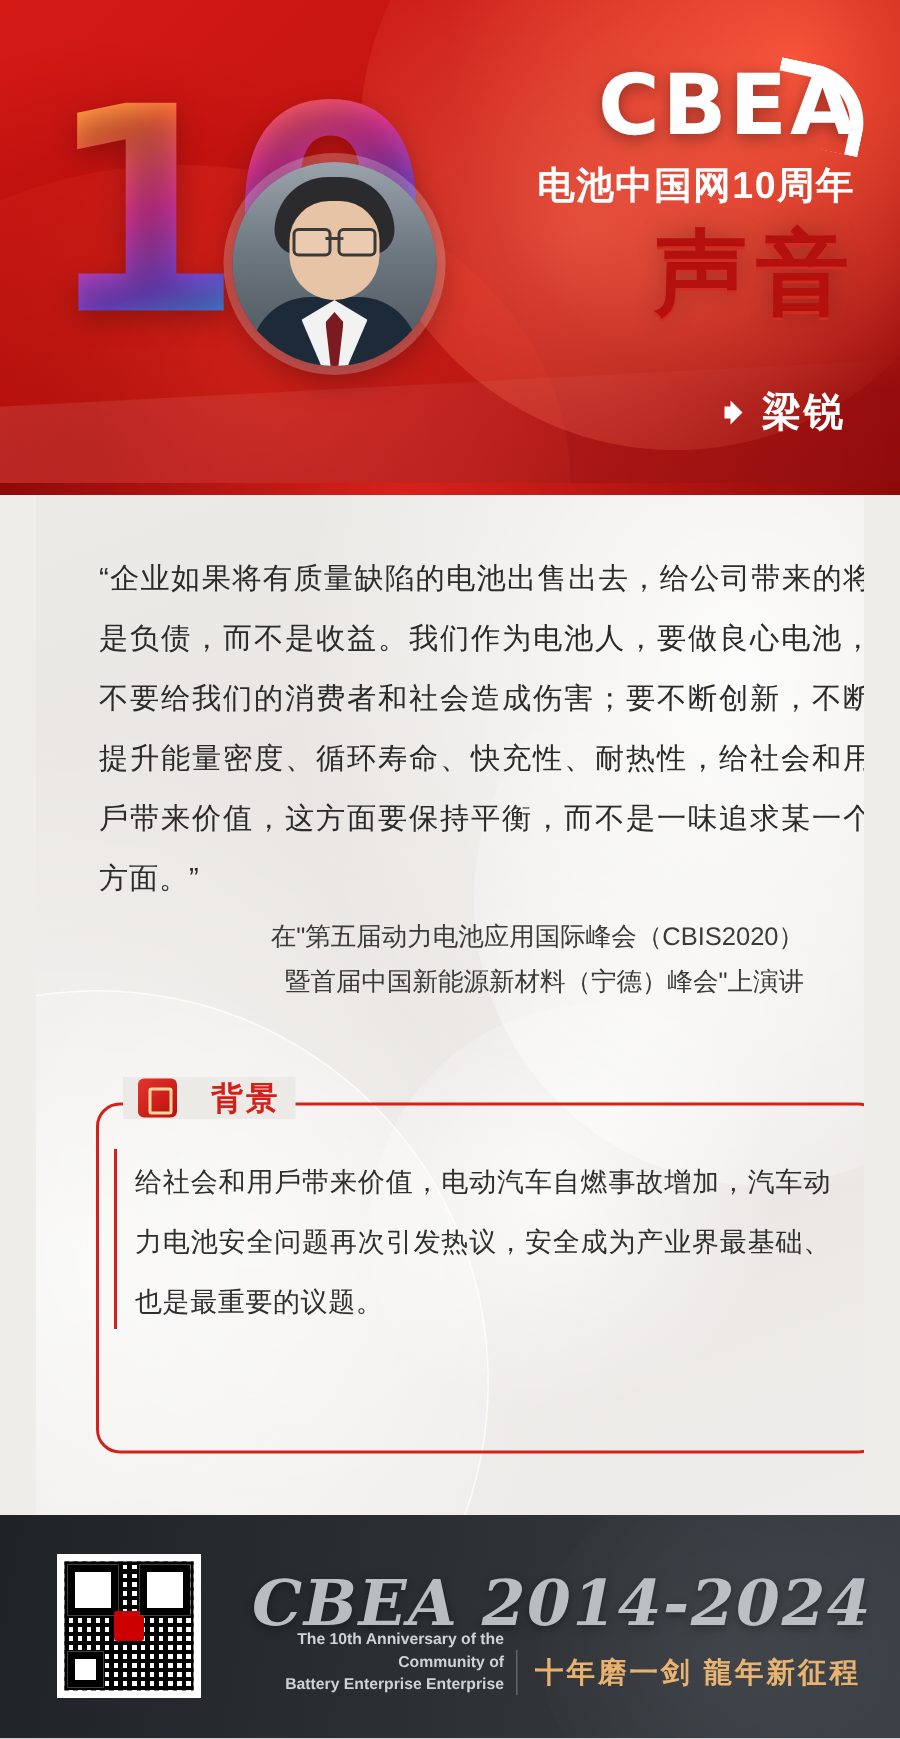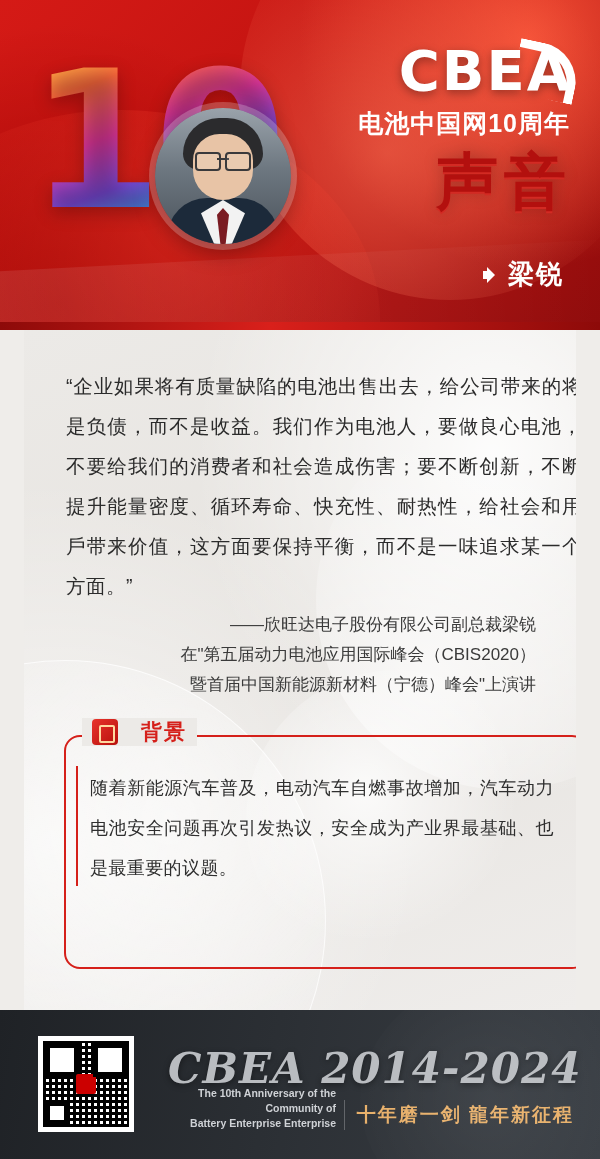--- a/index.html
+++ b/index.html
@@ -245,32 +245,31 @@
   </div>
 
   <div class="body-wrap">
     <div class="curve1"></div>
     <div class="curve2"></div>
     <div class="curve3"></div>
 
     <div class="quote">“企业如果将有质量缺陷的电池出售出去，给公司带来的将是负债，而不是收益。我们作为电池人，要做良心电池，不要给我们的消费者和社会造成伤害；要不断创新，不断提升能量密度、循环寿命、快充性、耐热性，给社会和用戶带来价值，这方面要保持平衡，而不是一味追求某一个方面。”</div>
 
     <div class="attrib">
-      <div>——欣旺达电子股份有限公司副总裁梁锐</div>
       <div>在"第五届动力电池应用国际峰会（CBIS2020）</div>
       <div>暨首届中国新能源新材料（宁德）峰会"上演讲</div>
     </div>
 
     <div class="bg-box"></div>
     <div class="bg-title">
       <span class="bg-badge"></span>
       <span class="bg-title-text">背景</span>
     </div>
     <div class="bg-text-bar"></div>
-    <div class="bg-text">随着新能源汽车普及，电动汽车自燃事故增加，汽车动力电池安全问题再次引发热议，安全成为产业界最基础、也是最重要的议题。</div>
+    <div class="bg-text">给社会和用戶带来价值，电动汽车自燃事故增加，汽车动力电池安全问题再次引发热议，安全成为产业界最基础、也是最重要的议题。</div>
   </div>
 
   <div class="footer">
     <div class="qr">
       <div class="qr-inner">
         <span class="qr-dot"></span>
         <span class="qr-mid"></span>
       </div>
     </div>
     <div class="foot-title">CBEA 2014-2024</div>

